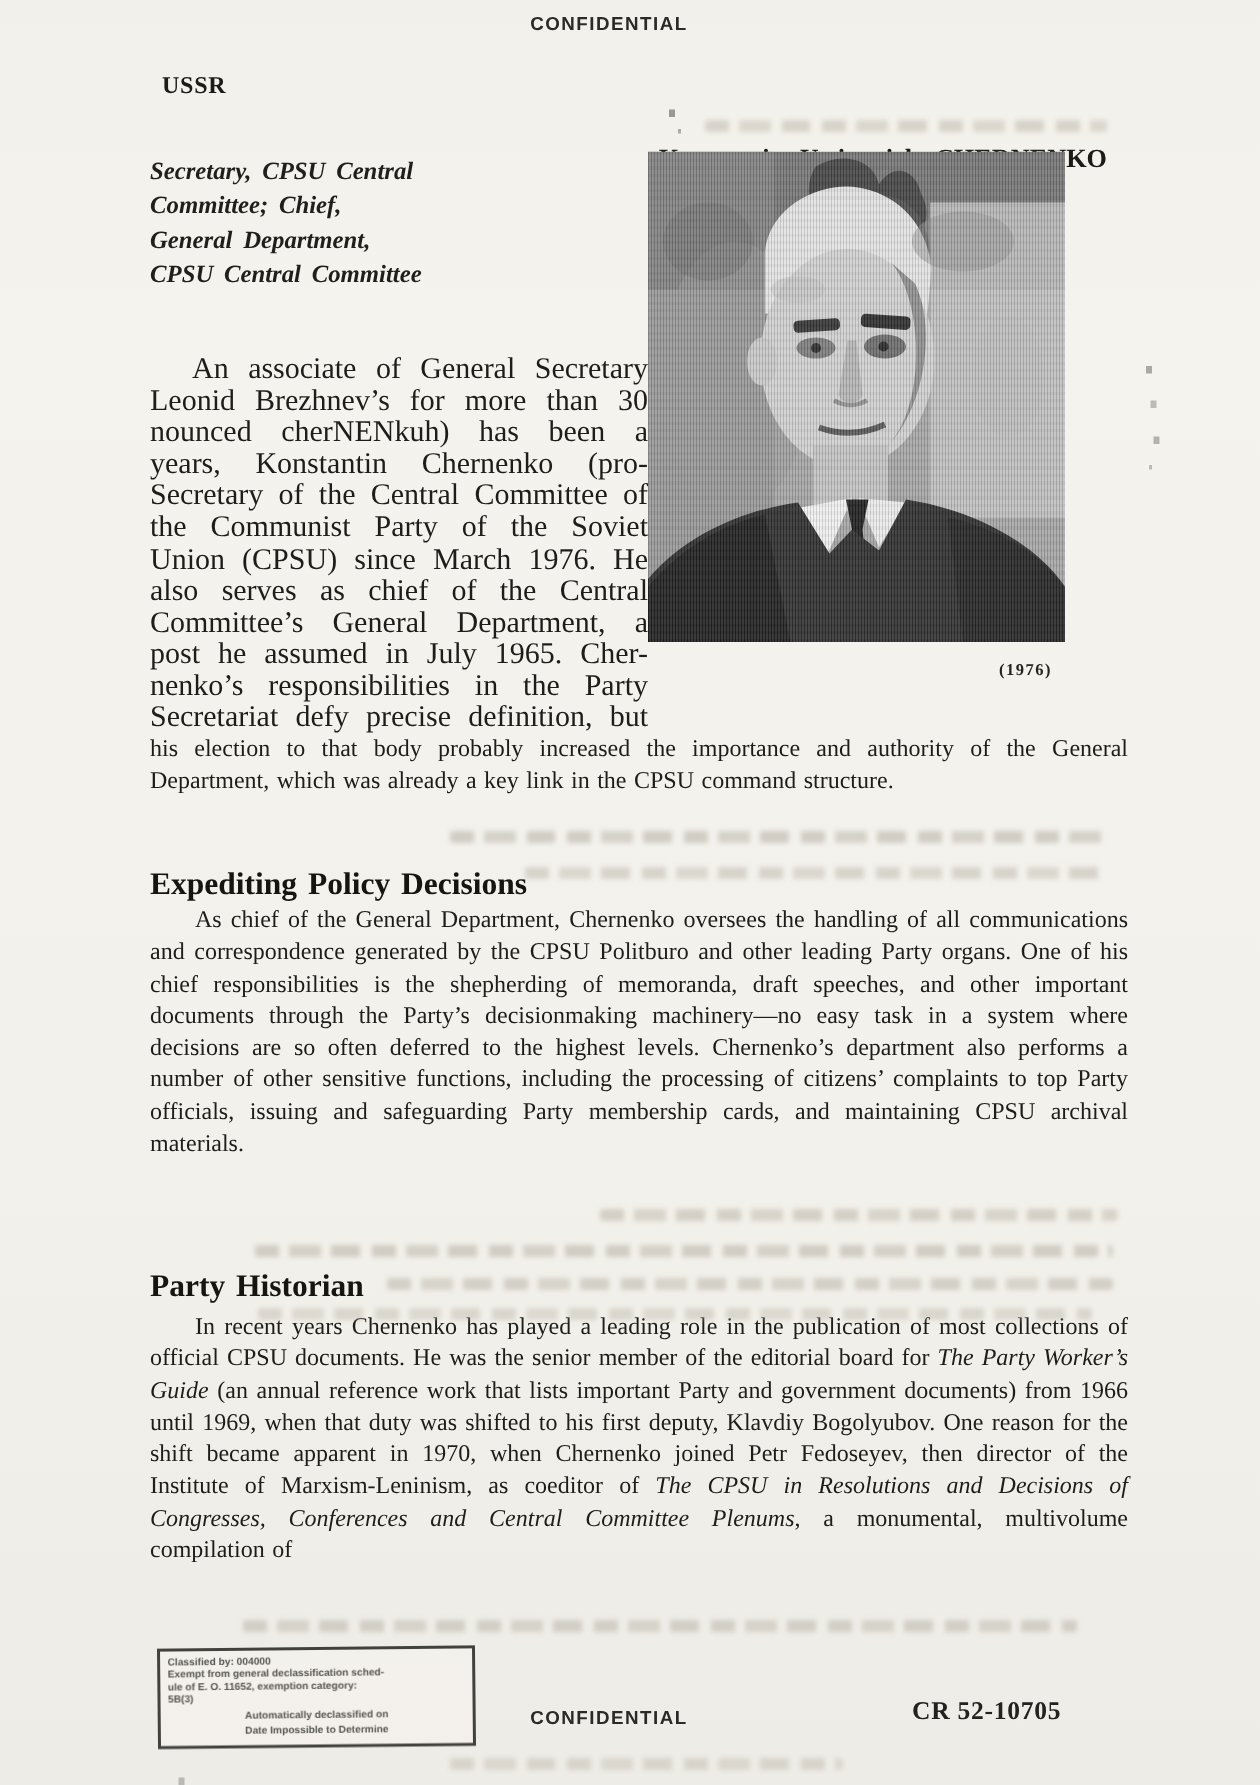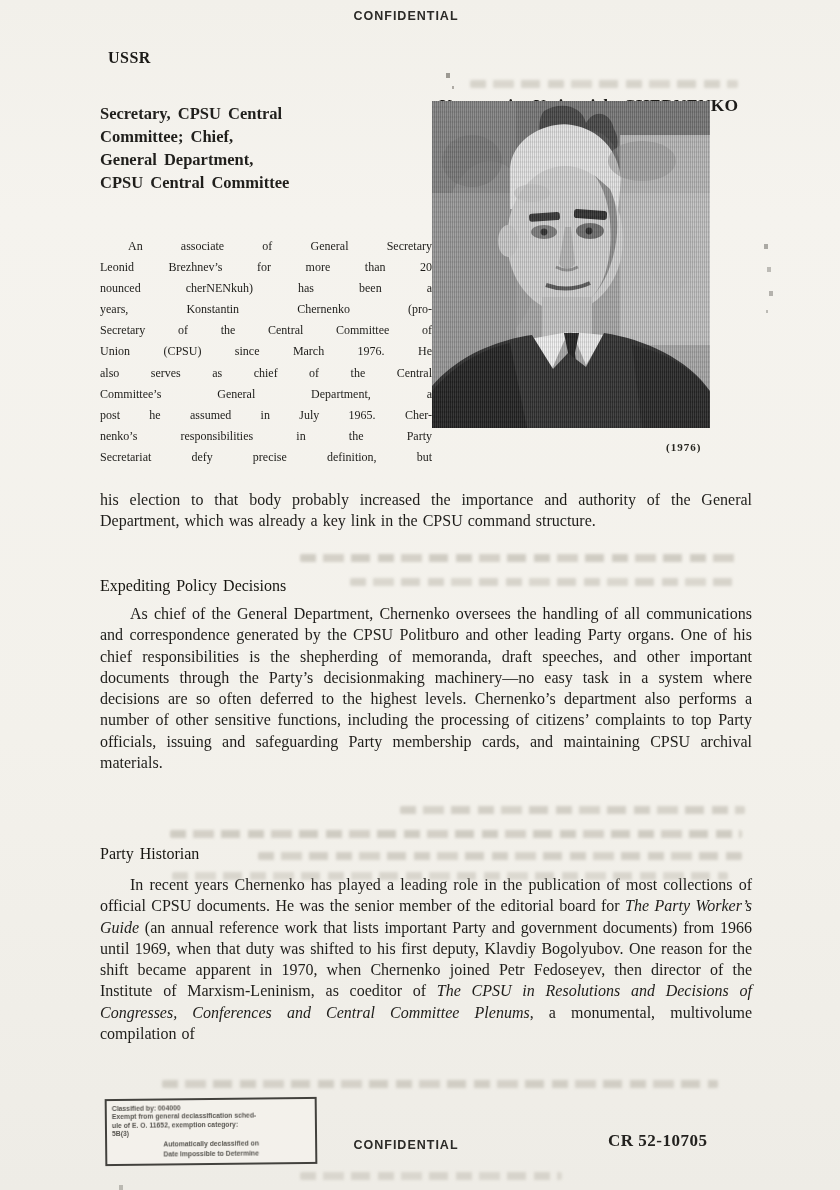--- a/index.html
+++ b/index.html
@@ -28,38 +28,38 @@
   .country{
     position:absolute;top:49px;left:108px;
     font-size:16px;font-weight:bold;letter-spacing:0.5px;color:#1c1b18;
   }
   .subject-name{
     position:absolute;top:49px;right:102px;
     font-size:17.5px;font-weight:bold;word-spacing:6px;color:#1c1b18;margin-top:46px;
   }
   .title-block{
     position:absolute;top:102px;left:100px;width:330px;
-    font-size:16.5px;font-weight:bold;line-height:23px;
+    font-size:16.5px;font-weight:bold;font-style:italic;line-height:23px;
     word-spacing:3px;white-space:pre-line;color:#201f1c;
   }
   
-  .col-para{position:absolute;top:236px;left:100px;width:332px;font-size:12px;line-height:21.1px;}
+  .col-para{position:absolute;top:236px;left:100px;width:332px;font-size:20px;line-height:21.1px;}
   .col-line{text-align:justify;text-align-last:justify;}
   .col-line:first-child{padding-left:28px;}
   .para{
     position:absolute;left:100px;width:652px;
     font-size:16px;line-height:21.3px;text-align:justify;word-spacing:1px;
   }
   .para-cont{top:489px;}
   .para-2{top:603px;text-indent:30px;}
   .para-3{top:874px;text-indent:30px;}
   .it{font-style:italic;}
   .section-heading{
     position:absolute;left:100px;
-    font-size:16px;font-weight:normal;word-spacing:2px;color:#161510;
+    font-size:21px;font-weight:bold;word-spacing:2px;color:#161510;
   }
   .heading-1{top:577px;}
   .heading-2{top:845px;}
   
   .photo{
     position:absolute;top:101px;left:432px;width:278px;height:327px;
     overflow:hidden;filter:grayscale(1) contrast(1.07) brightness(1.01);
   }
   .photo .halftone{
     position:absolute;inset:0;
@@ -166,24 +166,25 @@
       <ellipse cx="40" cy="60" rx="30" ry="26" fill="#6f6d67" opacity="0.5"></ellipse>
       <ellipse cx="240" cy="150" rx="24" ry="40" fill="#b8b5ae" opacity="0.5"></ellipse>
       <ellipse cx="100" cy="92" rx="18" ry="9" fill="#bdbab2" opacity="0.6"></ellipse>
     </svg>
     <div class="halftone"></div>
   </div>
   <div class="photo-caption">(1976)</div>
 
   <div class="col-para">
     <div class="col-line">An associate of General Secretary</div>
-    <div class="col-line">Leonid Brezhnev’s for more than 20</div>
+    <div class="col-line">Leonid Brezhnev’s for more than 30</div>
     <div class="col-line">nounced cherNENkuh) has been a</div>
     <div class="col-line">years, Konstantin Chernenko (pro-</div>
     <div class="col-line">Secretary of the Central Committee of</div>
+    <div class="col-line">the Communist Party of the Soviet</div>
     <div class="col-line">Union (CPSU) since March 1976. He</div>
     <div class="col-line">also serves as chief of the Central</div>
     <div class="col-line">Committee’s General Department, a</div>
     <div class="col-line">post he assumed in July 1965. Cher-</div>
     <div class="col-line">nenko’s responsibilities in the Party</div>
     <div class="col-line">Secretariat defy precise definition, but</div>
   </div>
 
   <div class="para para-cont">his election to that body probably increased the importance and authority of the General Department, which was already a key link in the CPSU command structure.</div>
 

